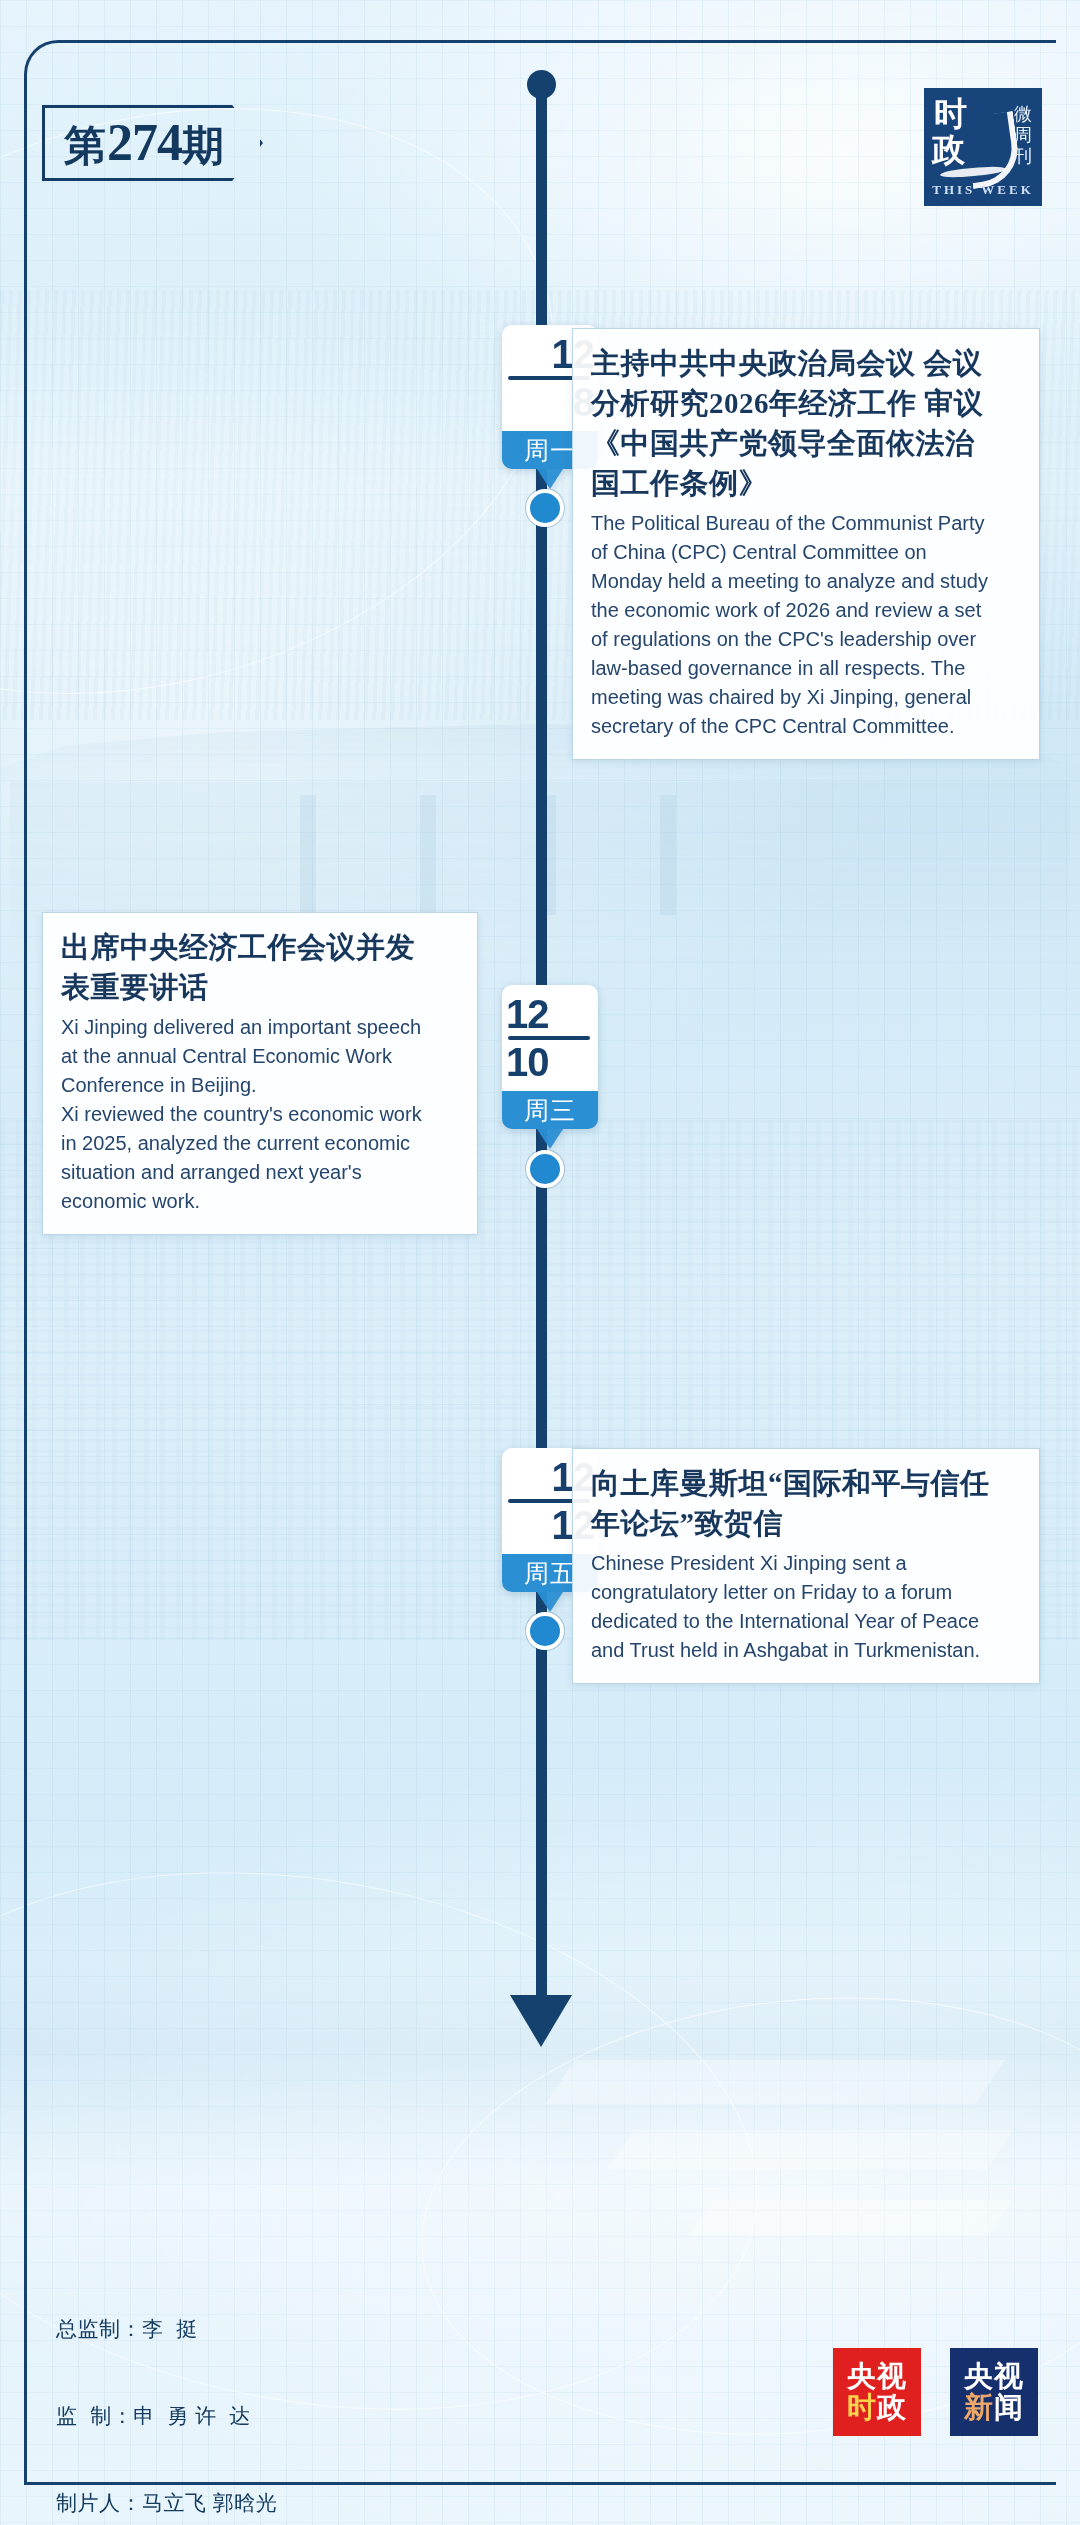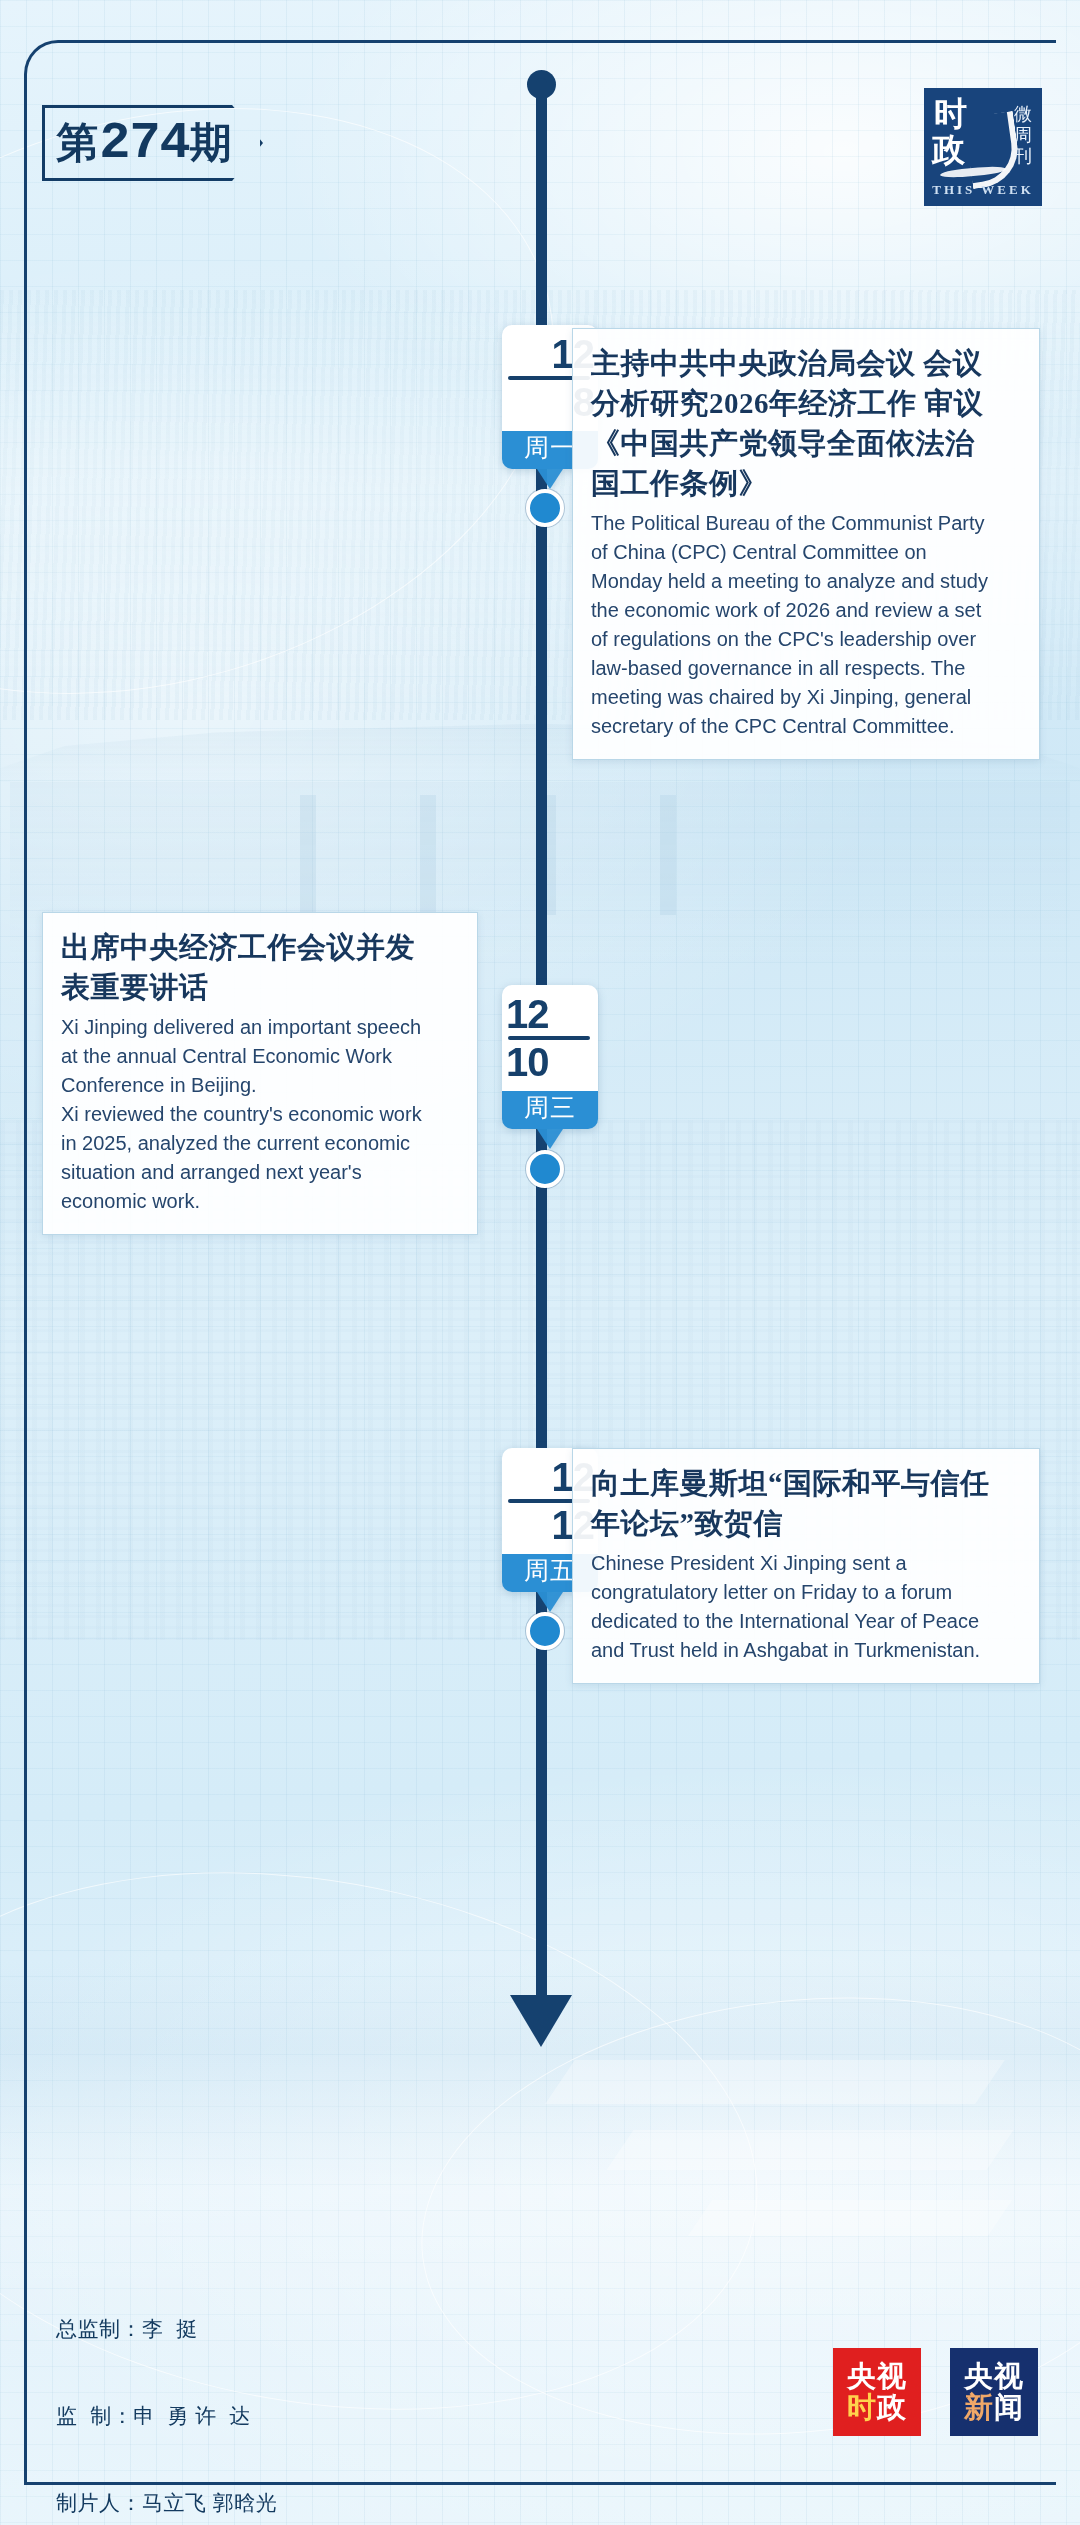--- a/index.html
+++ b/index.html
@@ -83,21 +83,21 @@
 
   
   .issue-badge{
     position:absolute;left:42px;top:105px;height:70px;width:215px;
     border:3px solid #133c66;
     display:flex;align-items:center;justify-content:center;
     clip-path:polygon(0 0, 86% 0, 100% 50%, 86% 100%, 0 100%);
     background:transparent;
   }
   .issue-text{
-    font-family:Liberation Mono, monospace;
+    font-family:Liberation Serif, serif;
     font-size:42px;color:#13395f;letter-spacing:1px;font-weight:700;
     margin-right:16px;white-space:nowrap;
   }
   .issue-text .num{font-size:52px;letter-spacing:-1px;}
 
   
   .brand-logo{
     position:absolute;right:38px;top:88px;width:118px;height:118px;
     background:#18447c;display:block;
   }
@@ -168,21 +168,21 @@
     height:4px;background:#16406b;margin:3px 8px 1px 6px;border-radius:2px;
   }
   .date-badge .d{
     font-size:40px;line-height:42px;font-weight:700;color:#16406b;
     font-family:"Liberation Sans",sans-serif;letter-spacing:-1px;
     padding-right:4px;text-align:right;padding-left:26px;
   }
   .date-badge .wk{
     background:#2b8fd4;color:#fff;border-radius:0 0 10px 10px;
     font-size:25px;line-height:38px;height:38px;text-align:center;
-    letter-spacing:1px;font-family:Liberation Mono, monospace;
+    letter-spacing:1px;font-family:Liberation Sans, sans-serif;
   }
   .date-badge .tail{
     margin:0 auto;width:0;height:0;
     border-left:13px solid transparent;border-right:13px solid transparent;
     border-top:20px solid #2b8fd4;opacity:.95;
   }
   .date-badge.left .m,.date-badge.left .d{padding-left:4px;padding-right:26px;text-align:left;}
 
   
   .card{

